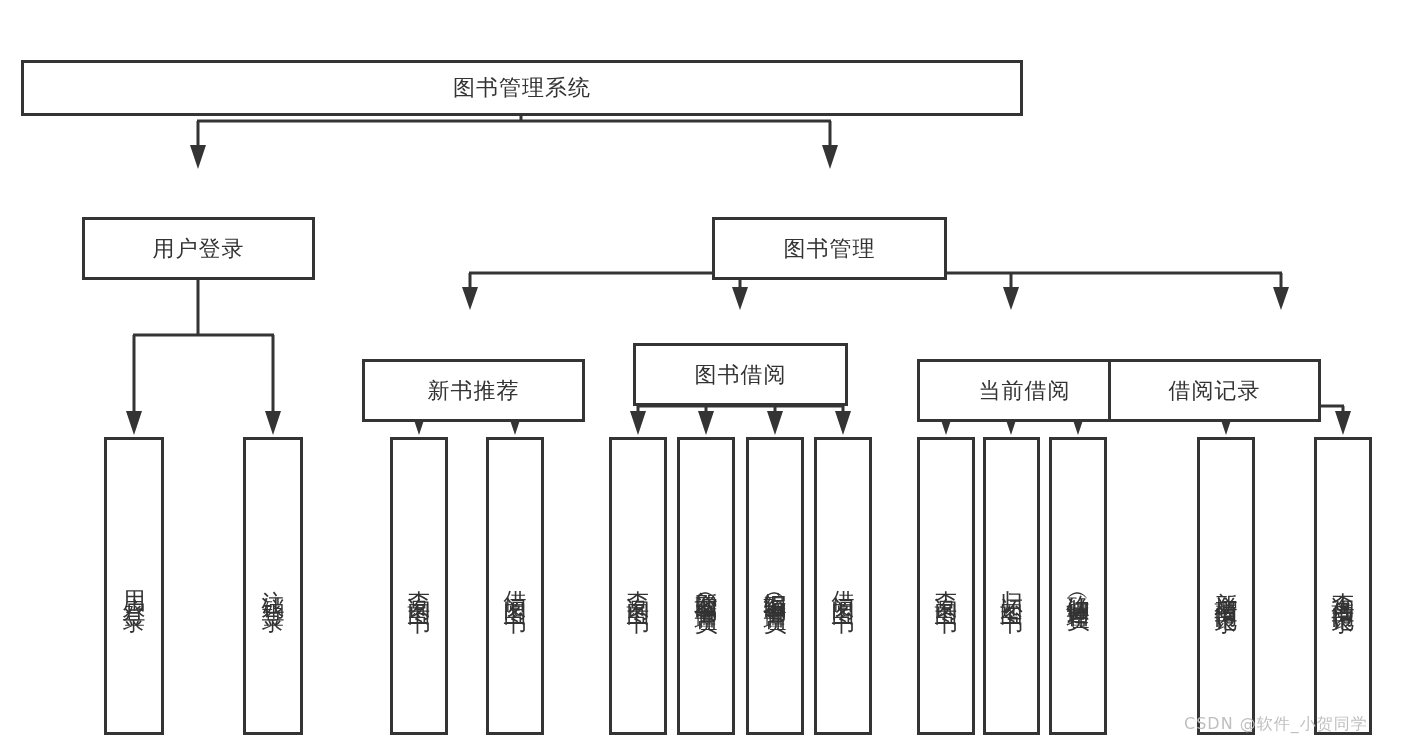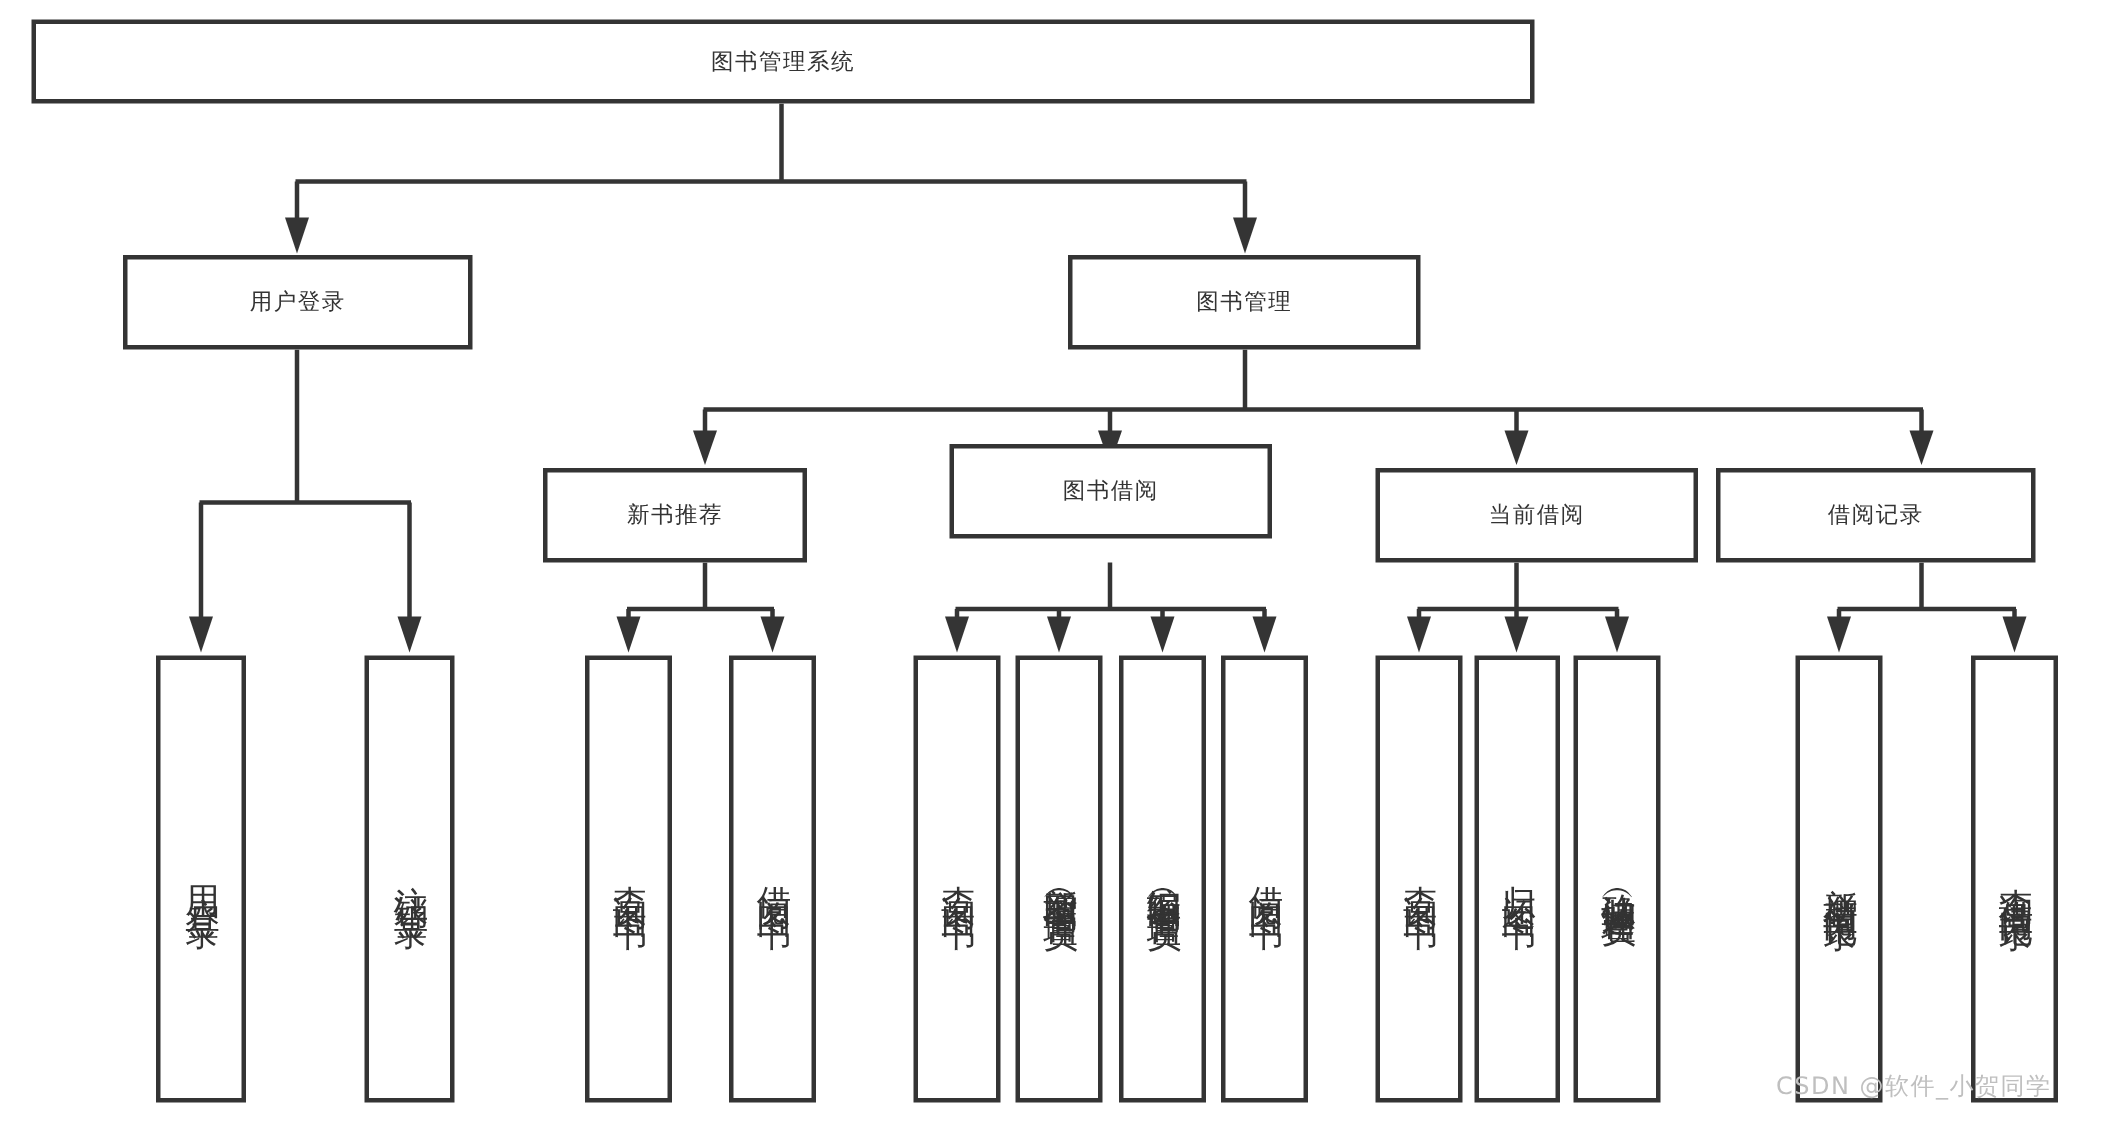--- a/index.html
+++ b/index.html
@@ -22,23 +22,24 @@
     box-sizing: border-box;
     border: 3px solid #343434;
     background: #ffffff;
     color: #333333;
     display: flex;
     align-items: center;
     justify-content: center;
     text-align: center;
   }
   .h-box {
-    font-size: 15px;
+    font-size: 22px;
     letter-spacing: 1px;
     white-space: nowrap;
+    margin-top: 47px;
   }
   .v-box {
     writing-mode: vertical-lr;
     text-orientation: mixed;
     font-size: 23px;
     letter-spacing: 7px;
     line-height: 1;
   }
   .watermark {
     position: absolute;
@@ -117,24 +118,24 @@
       <polygon points="1218,411 1234,411 1226,435"></polygon>
       <polygon points="1335,411 1351,411 1343,435"></polygon>
     </g>
   </svg>
 
   <div class="box h-box" style="left:21px; top:13px; width:1002px; height:56px;">图书管理系统</div>
 
   <div class="box h-box" style="left:82px; top:170px; width:233px; height:63px;">用户登录</div>
   <div class="box h-box" style="left:712px; top:170px; width:235px; height:63px;">图书管理</div>
 
-  <div class="box h-box" style="left:362px; top:312px; width:176px; height:63px;">新书推荐</div>
+  <div class="box h-box" style="left:362px; top:312px; width:223px; height:63px;">新书推荐</div>
   <div class="box h-box" style="left:633px; top:296px; width:215px; height:63px;">图书借阅</div>
   <div class="box h-box" style="left:917px; top:312px; width:215px; height:63px;">当前借阅</div>
-  <div class="box h-box" style="left:1144px; top:312px; width:213px; height:63px;">借阅记录</div>
+  <div class="box h-box" style="left:1108px; top:312px; width:213px; height:63px;">借阅记录</div>
 
   <div class="box v-box" style="left:104px; top:437px; width:60px; height:298px;">用户登录</div>
   <div class="box v-box" style="left:243px; top:437px; width:60px; height:298px;">注销登录</div>
 
   <div class="box v-box" style="left:390px; top:437px; width:58px; height:298px;">查询图书</div>
   <div class="box v-box" style="left:486px; top:437px; width:58px; height:298px;">借阅图书</div>
 
   <div class="box v-box" style="left:609px; top:437px; width:58px; height:298px;">查询图书</div>
   <div class="box v-box" style="left:677px; top:437px; width:58px; height:298px; letter-spacing:3px;">新增图书（管理员）</div>
   <div class="box v-box" style="left:746px; top:437px; width:58px; height:298px; letter-spacing:3px;">编辑图书（管理员）</div>

